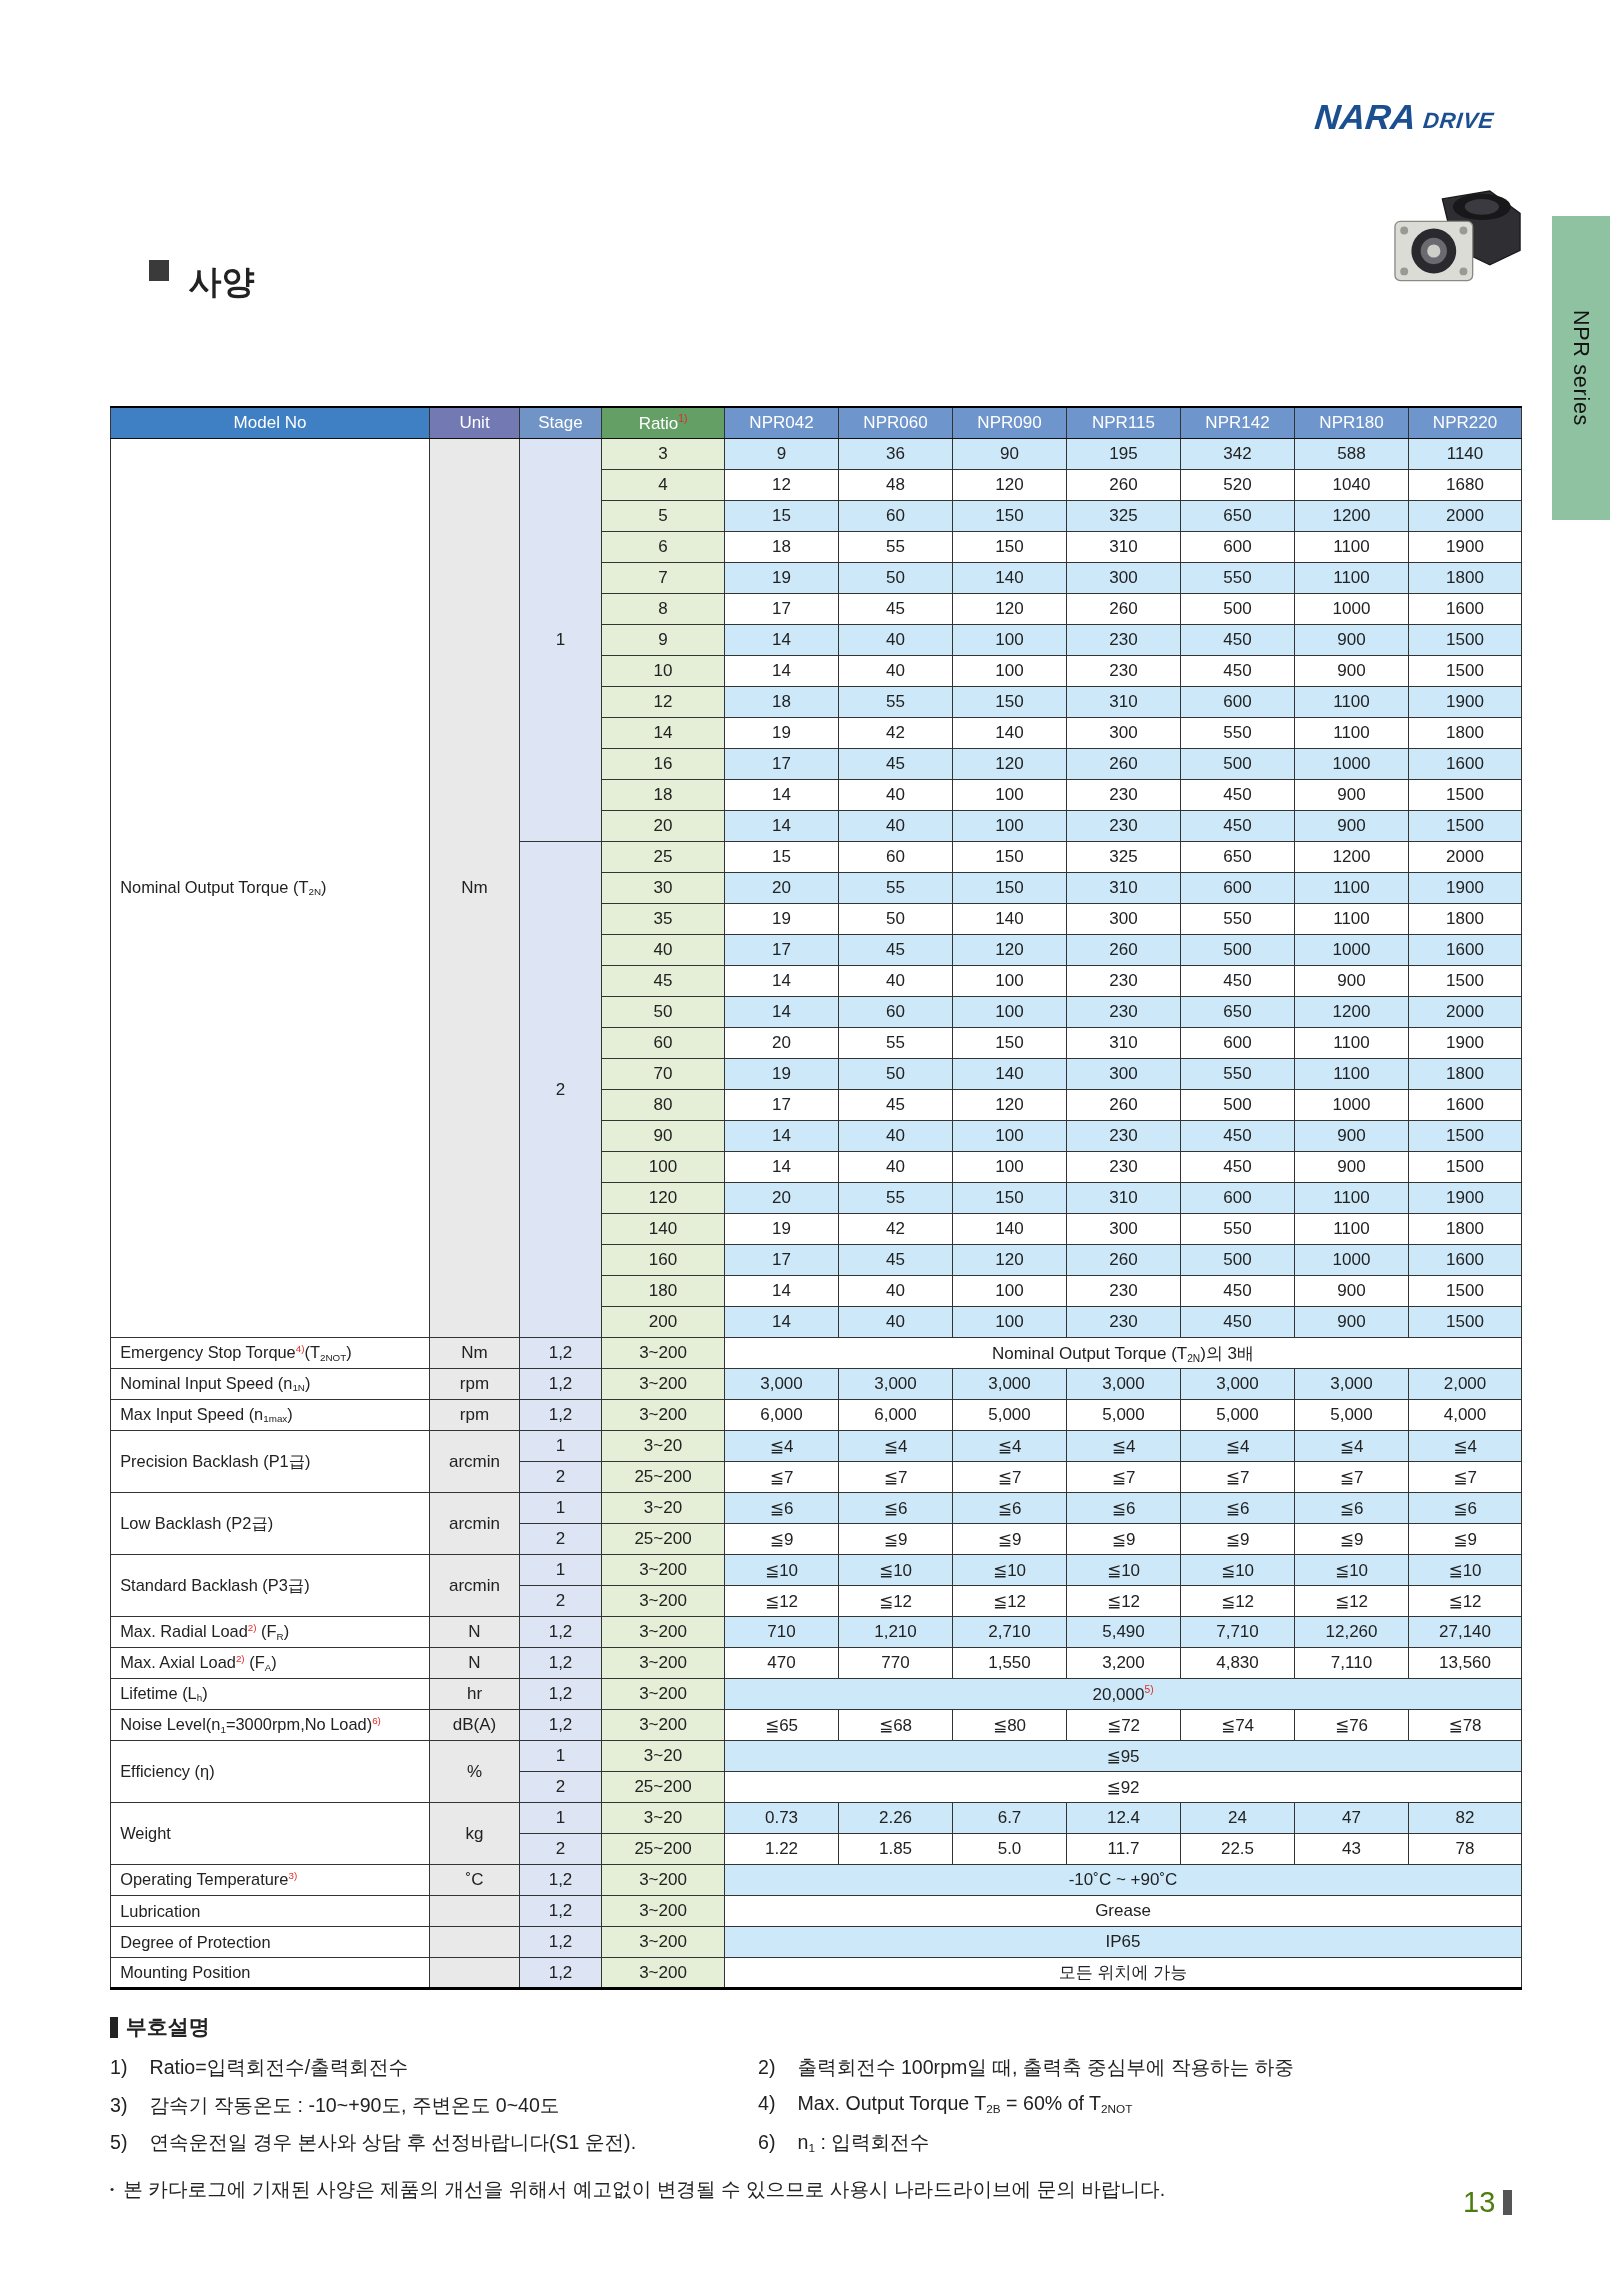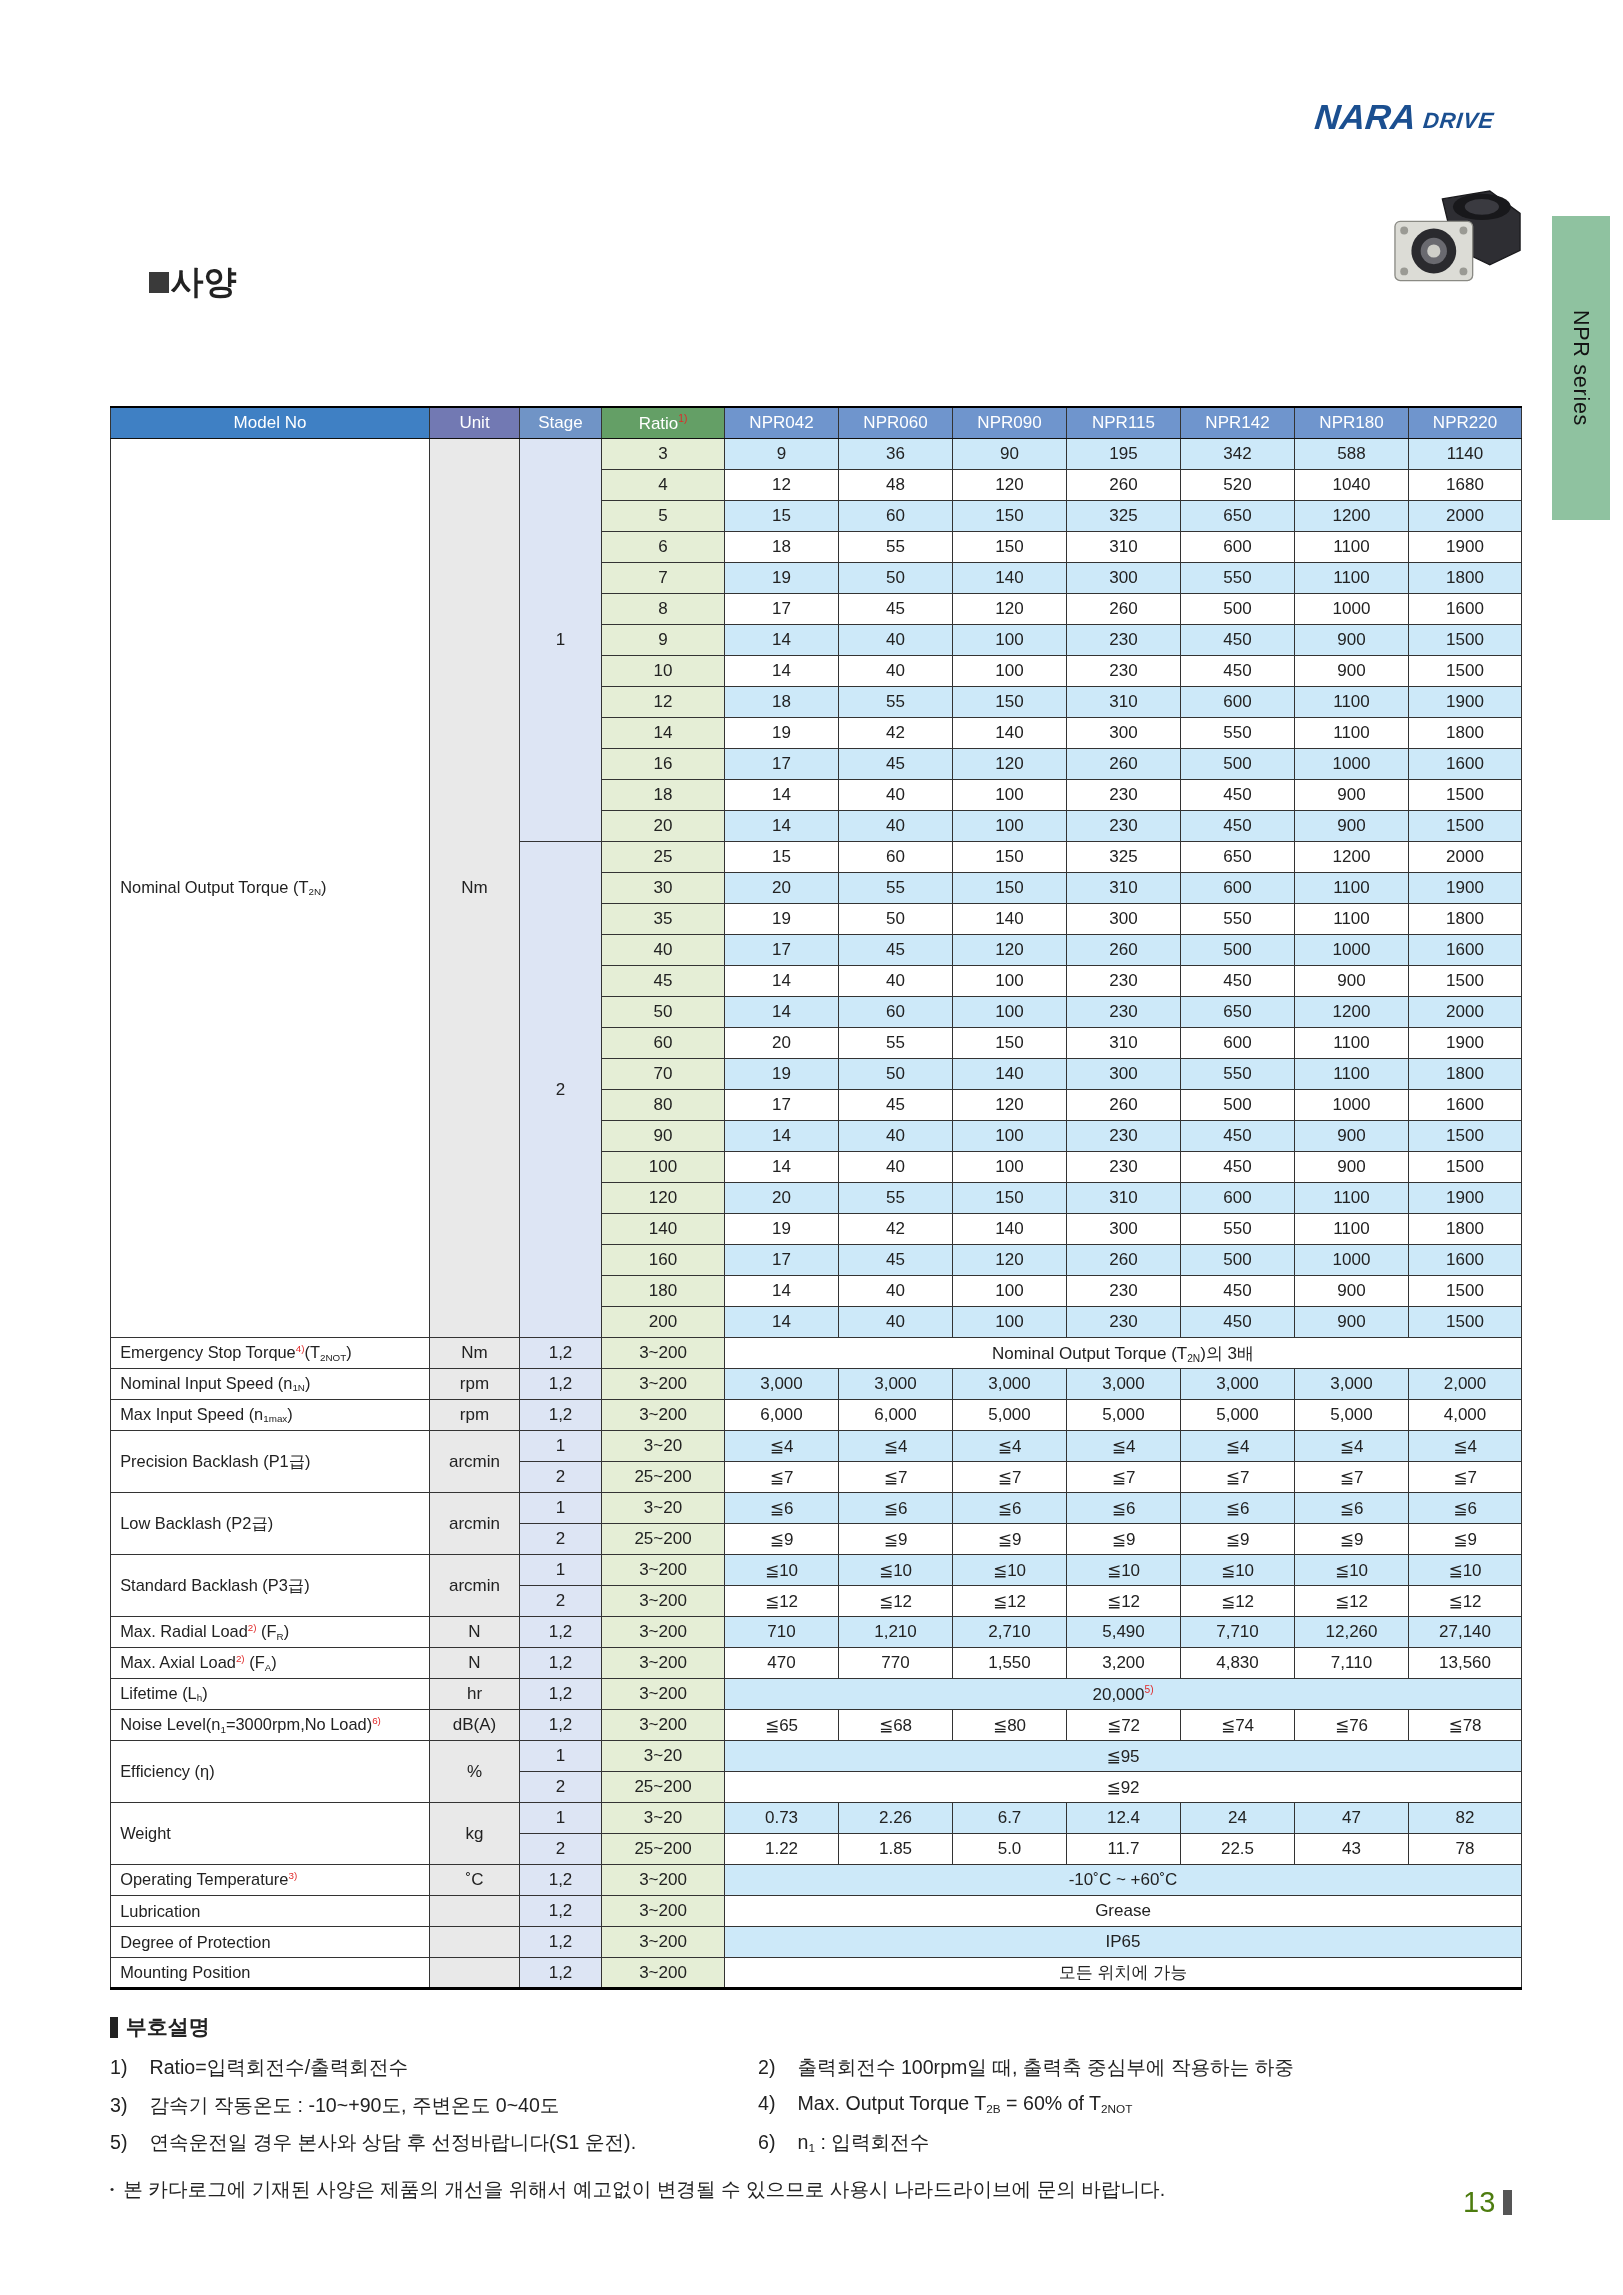--- a/index.html
+++ b/index.html
@@ -13,21 +13,21 @@
     position:relative; width:1623px; height:2295px; background:#ffffff;
     font-family:"Liberation Sans","DejaVu Sans",sans-serif; color:#222;
   }
   
   .logo{position:absolute; top:97px; left:1315px; display:flex; align-items:flex-end;
         color:var(--brand); font-style:italic;}
   .logo .nara{font-size:35px; font-weight:bold; transform:skewX(-6deg); letter-spacing:0px;}
   .logo .drive{font-size:22px; font-weight:bold; margin-left:6.5px; padding-bottom:2.6px;
         transform:skewX(-6deg); letter-spacing:0.7px;}
   
-  .title{position:absolute; top:260px; left:149px; display:flex; align-items:center; gap:2px;}
+  .title{position:absolute; top:260px; left:149px; display:flex; gap:20px;}
   .title .square{width:19.6px; height:21px; background:#3a3a3a;}
   .title .text{font-size:33px; font-weight:bold; color:#222;}
   
   .product{position:absolute; top:187px; left:1391px; width:135px; height:99px;}
   
   .side-tab{position:absolute; top:216px; left:1552px; width:58px; height:304px;
         background:var(--tab-green);}
   .side-tab .tab-text{position:absolute; top:50%; left:50%;
         transform:translate(-50%,-50%) rotate(90deg); white-space:nowrap;
         font-size:21.6px; color:#141414; letter-spacing:0.7px;}
@@ -605,21 +605,21 @@
         <td class="val">11.7</td>
         <td class="val">22.5</td>
         <td class="val">43</td>
         <td class="val">78</td>
       </tr>
       <tr class="gt b">
         <td class="label-cell" rowspan="1">Operating Temperature<sup class="red">3)</sup></td>
         <td class="unit-cell" rowspan="1">˚C</td>
         <td class="stage-cell">1,2</td>
         <td class="ratio-cell">3~200</td>
-        <td class="val merged" colspan="7">-10˚C ~ +60˚C</td>
+        <td class="val merged" colspan="7">-10˚C ~ +90˚C</td>
       </tr>
       <tr class="gt">
         <td class="label-cell" rowspan="1">Lubrication</td>
         <td class="unit-cell" rowspan="1"></td>
         <td class="stage-cell">1,2</td>
         <td class="ratio-cell">3~200</td>
         <td class="val merged" colspan="7">Grease</td>
       </tr>
       <tr class="gt b">
         <td class="label-cell" rowspan="1">Degree of Protection</td>

